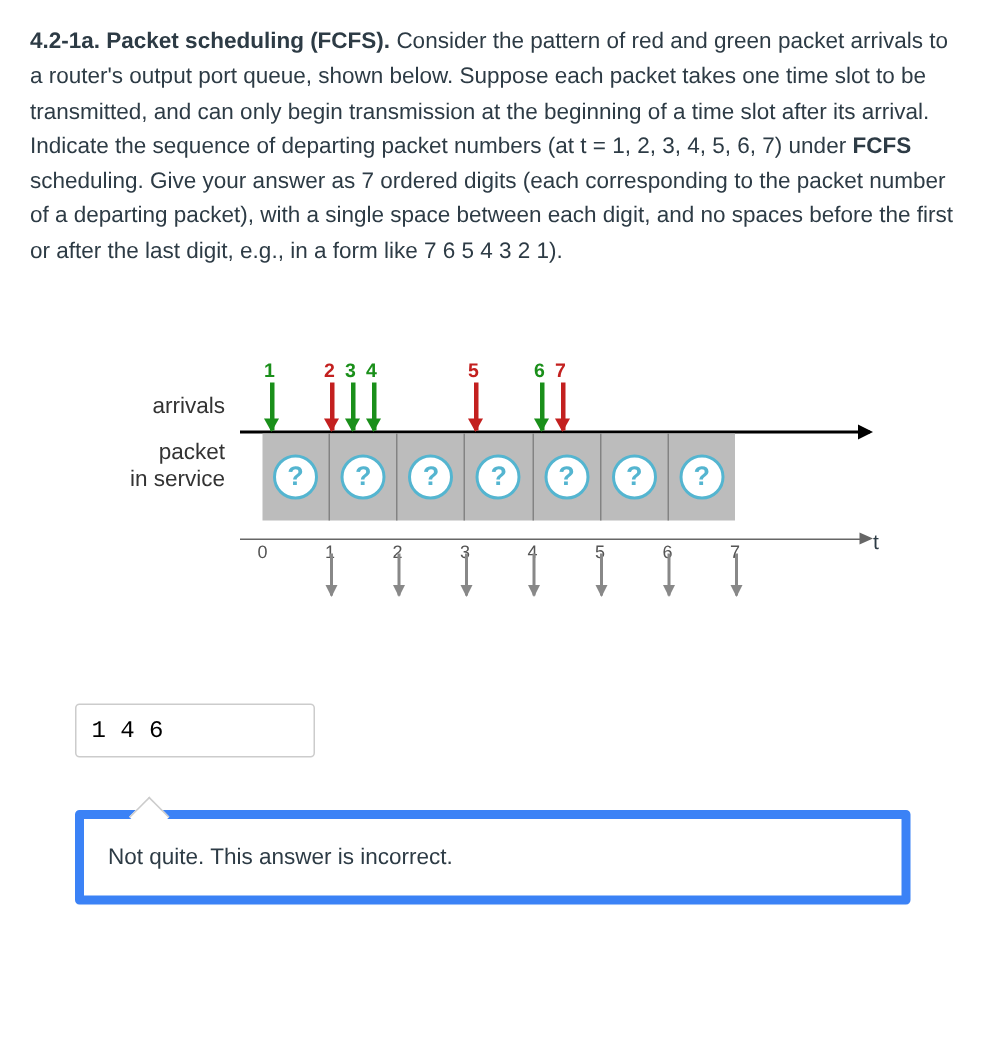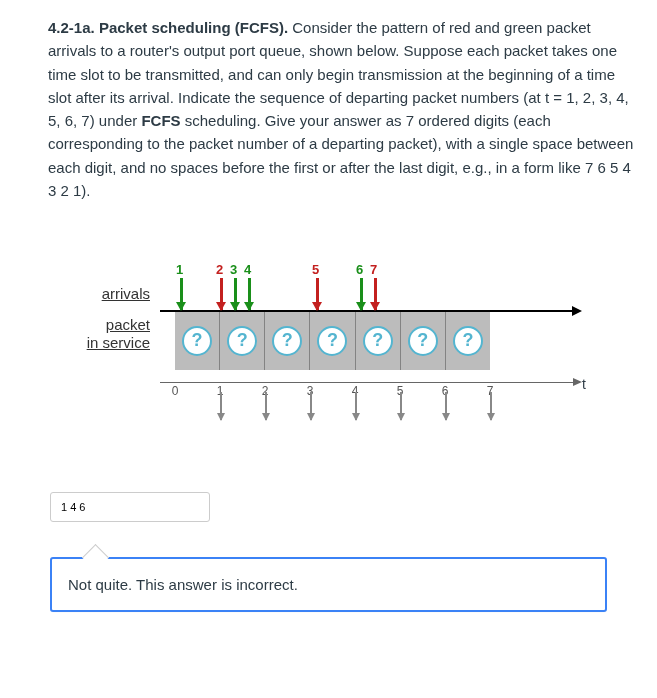--- a/index.html
+++ b/index.html
@@ -7,32 +7,31 @@
     margin: 0;
     padding: 16px 20px;
     font-family: "Helvetica Neue", Arial, sans-serif;
     font-size: 15px;
     color: #2d3b45;
     line-height: 1.55;
     width: 657px;
     background: #fff;
   }
   .question-title { font-weight: 700; }
-  .question-text { margin-bottom: 30px; margin-left: 28px; }
+  .question-text { margin-bottom: 30px; }
   .diagram {
     margin: 10px 0 40px 0;
     height: 210px;
     position: relative;
   }
   .dlabel {
     position: absolute;
     font-size: 15px;
     text-align: right;
     color: #333;
-    text-decoration: underline;
   }
   .timeline {
     position: absolute;
     left: 140px; top: 78px;
     width: 420px; height: 0;
     border-top: 2px solid #000;
   }
   .timeline::after {
     content: "";
     position: absolute;
@@ -126,28 +125,29 @@
     position: absolute;
     bottom: -1px; left: -3.5px;
     width: 0; height: 0;
     border-left: 4.5px solid transparent;
     border-right: 4.5px solid transparent;
     border-top: 8px solid #888;
   }
   .answer-input {
     width: 160px;
     padding: 8px 10px;
-    font-size: 11px;
+    font-size: 16px;
     border: 1px solid #ccc;
     border-radius: 3px;
     margin: 10px 0 35px 30px;
+    font-family: Liberation Mono, monospace;
   }
   .feedback {
     position: relative;
-    border: 2px solid #3b82f6;
+    border: 6px solid #3b82f6;
     border-radius: 3px;
     padding: 14px 16px;
     margin: 0 30px 10px 30px;
     font-size: 15px;
     box-shadow: 0 0.5px 0 rgba(0,0,0,0.03);
   }
   .feedback::before {
     content: "";
     position: absolute;
     top: -11px; left: 34px;

